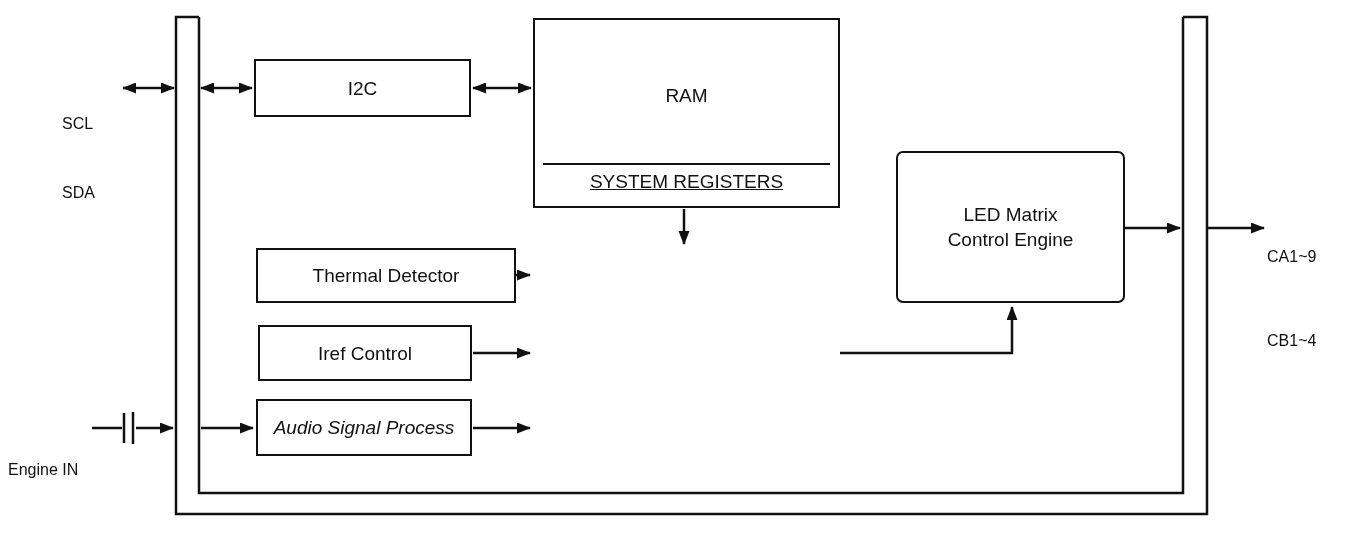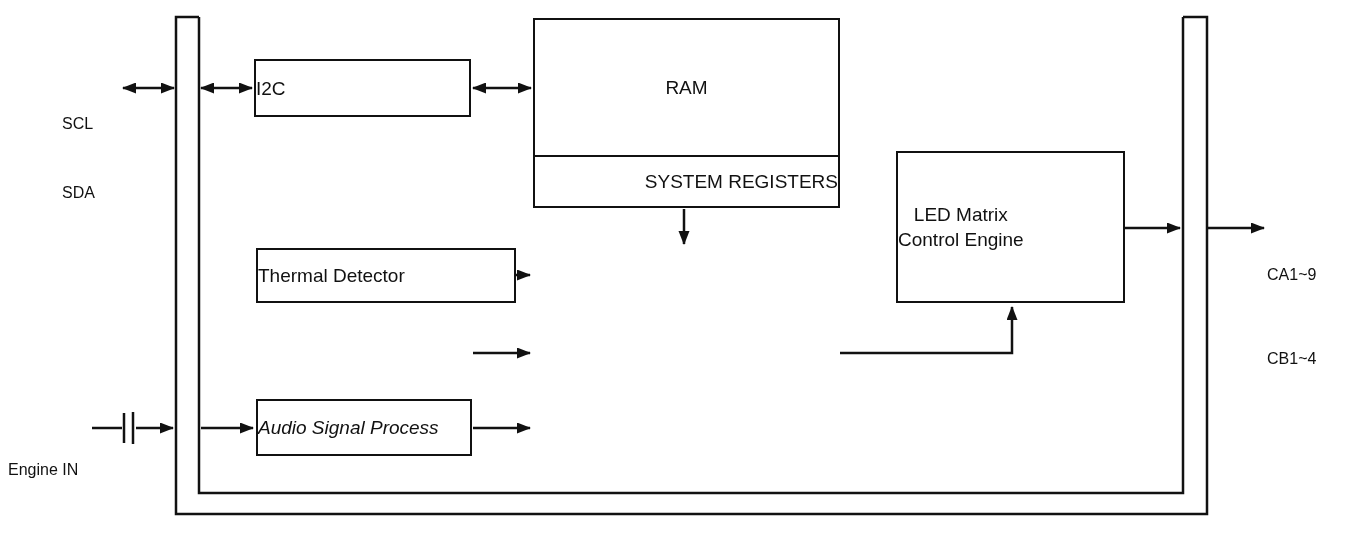--- a/index.html
+++ b/index.html
@@ -17,40 +17,41 @@
     overflow:hidden;
   }
   .wires{position:absolute;left:0;top:0;width:1350px;height:533px;}
   .wire{stroke:var(--line);stroke-width:2.5;fill:none;}
   .ah{fill:var(--line);stroke:none;}
   .box{
     position:absolute;
     box-sizing:border-box;
     border:2.5px solid var(--line);
     background:var(--background);
-    display:flex;align-items:center;justify-content:flex-start;
+    display:flex;align-items:center;justify-content:center;
     text-align:center;
     font-size:19px;
     line-height:25px;
     white-space:pre-line;
   }
-  .ram-wrap{padding:0;flex-direction:column;align-items:stretch;justify-content:flex-start;}
+  .ram-wrap{padding:8px;flex-direction:column;align-items:stretch;justify-content:flex-start;}
   .ram-top{flex:0 0 135px;display:flex;align-items:center;justify-content:center;}
   .ram-bot{
-    flex:1 1 auto;display:flex;align-items:center;justify-content:flex-end;
+    flex:1 1 auto;display:flex;align-items:center;justify-content:center;
     border-top:2.5px solid var(--line);
+    text-decoration:underline;
   }
   .pinlabel{
     position:absolute;
     font-size:16px;
     white-space:pre;
   }
   .lbl-sclsda{left:62px;top:66px;line-height:23px;}
   .lbl-audioin{left:8px;top:417px;line-height:21px;}
-  .lbl-cacb{left:1267px;top:205px;line-height:28px;}
+  .lbl-cacb{left:1267px;top:187px;line-height:28px;}
 </style>
 </head>
 <body>
 
 <div class="stage">
 
   <svg class="wires" viewBox="0 0 1350 533" xmlns="http://www.w3.org/2000/svg">
     <defs>
       <marker id="mEnd" markerUnits="userSpaceOnUse" markerWidth="16" markerHeight="13" refX="13" refY="5.5" orient="auto">
         <path class="ah" d="M0,0 L14,5.5 L0,11 Z"></path>
@@ -111,24 +112,27 @@
     </div>
     <div class="ram-bot">
       <span>SYSTEM REGISTERS</span>
     </div>
   </div>
 
   <div class="box" style="left:256px;top:248px;width:260px;height:55px;">
     <span>Thermal Detector</span>
   </div>
 
+  <div class="box" style="left:258px;top:325px;width:214px;height:56px;">
+    <span>Iref Control</span>
+  </div>
 
   <div class="box" style="left:256px;top:399px;width:216px;height:57px;font-style:italic;">
     <span>Audio Signal Process</span>
   </div>
 
 
-  <div class="box" style="left:896px;top:151px;width:229px;height:152px;">
+  <div class="box" style="left:896px;top:151px;width:229px;height:152px;border-radius:7px;">
     <span>LED Matrix
 Control Engine</span>
   </div>
 
 </div>
 
 </body></html>

